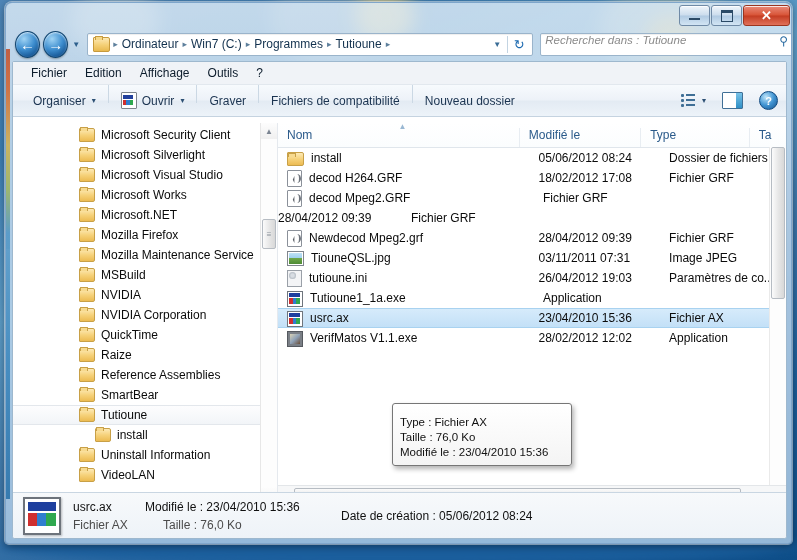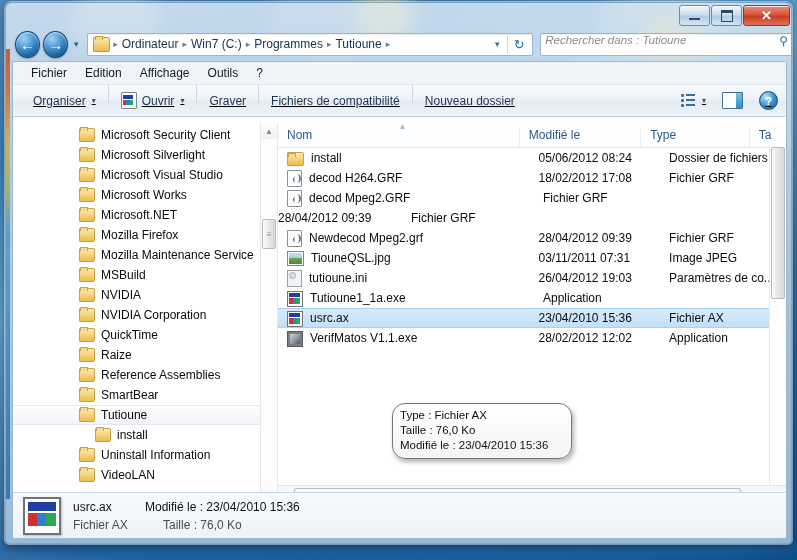--- a/index.html
+++ b/index.html
@@ -116,21 +116,21 @@
   #menubar {
     height:22px; background:#f0f3f7; border-bottom:1px solid #e2e8ee;
     display:flex; align-items:center; padding-left:9px; gap:0px;
   }
   .menuitem { padding:2px 9px; color:#0c1c2c; font-size:12px; }
   
   #cmdbar {
     height:31px;
     background: linear-gradient(180deg,#f7fafd 0%,#edf2f8 48%,#e3ebf3 52%,#edf3f9 100%);
     border-bottom:1px solid #c5d3e0;
-    display:flex; padding-left:12px;text-decoration:underline;
+    display:flex; padding-left:12px;
   }
   .cmd { display:flex; align-items:center; color:#1a3350; font-size:12px; padding:3px 8px; white-space:nowrap;}
   .cmd .tcaret { font-size:8px; margin-left:6px; color:#2c4f73; }
   .cmdsep { width:1px; height:18px; background:#cbd8e4; margin:0 4px; }
   .cmd-spacer { flex:1; }
   .open-icon {
     width:14px; height:15px; background:#fff; border:1px solid #7d848c; margin-right:5px;
     position:relative; border-radius:1px;
   }
   .open-icon:before{ content:""; position:absolute; left:1px; top:2px; width:10px; height:4px; background:#22409c;}
@@ -263,23 +263,23 @@
     background:#fdfdfd; border-left:1px solid #eaeaea;
   }
   .listvs .t { position:absolute; left:1px; right:1px; top:0px; height:150px;
     background: linear-gradient(90deg,#fbfbfb,#e6e6e6 55%,#d8d8d8);
     border:1px solid #b6bcc3; border-radius:2px;}
 
   
   #tooltip {
     position:absolute; left:379px; top:341px; width:164px;
     background: linear-gradient(180deg,#ffffff 0%,#f4f4f4 100%);
-    border:1px solid #767676; border-radius:13px;
+    border:1px solid #767676; border-radius:3px;
     box-shadow: 2px 3px 5px rgba(0,0,0,.3);
-    padding:4px 7px 5px 7px; font-size:11.5px; color:#111; line-height:15px;
+    padding:11px 7px 5px 7px; font-size:11.5px; color:#111; line-height:15px;
     z-index:30;
   }
 
   
   #details {
     position:absolute; left:0; right:0; bottom:0; height:45px;
     background: linear-gradient(180deg,#f7f9fb 0%,#eef3f8 100%);
     border-top:1px solid #c9d6e2;
     display:flex; align-items:center; padding-left:10px;
   }
@@ -601,17 +601,21 @@
       <div class="bigicon"></div>
       <div class="detcols">
         <div class="detcol c1">
           <div class="det-l1">usrc.ax</div>
           <div class="det-l2">Fichier AX</div>
         </div>
         <div class="detcol c2">
           <div class="det-l1">Modifié le : 23/04/2010 15:36</div>
           <div class="det-l2" style="padding-left:18px">Taille : 76,0 Ko</div>
         </div>
+        <div class="detcol c3">
+          <div class="det-l1">Date de création : 05/06/2012 08:24</div>
+          <div class="det-l2"></div>
+        </div>
       </div>
     </div>
 
   </div>
 </div>
 
 </body></html>

